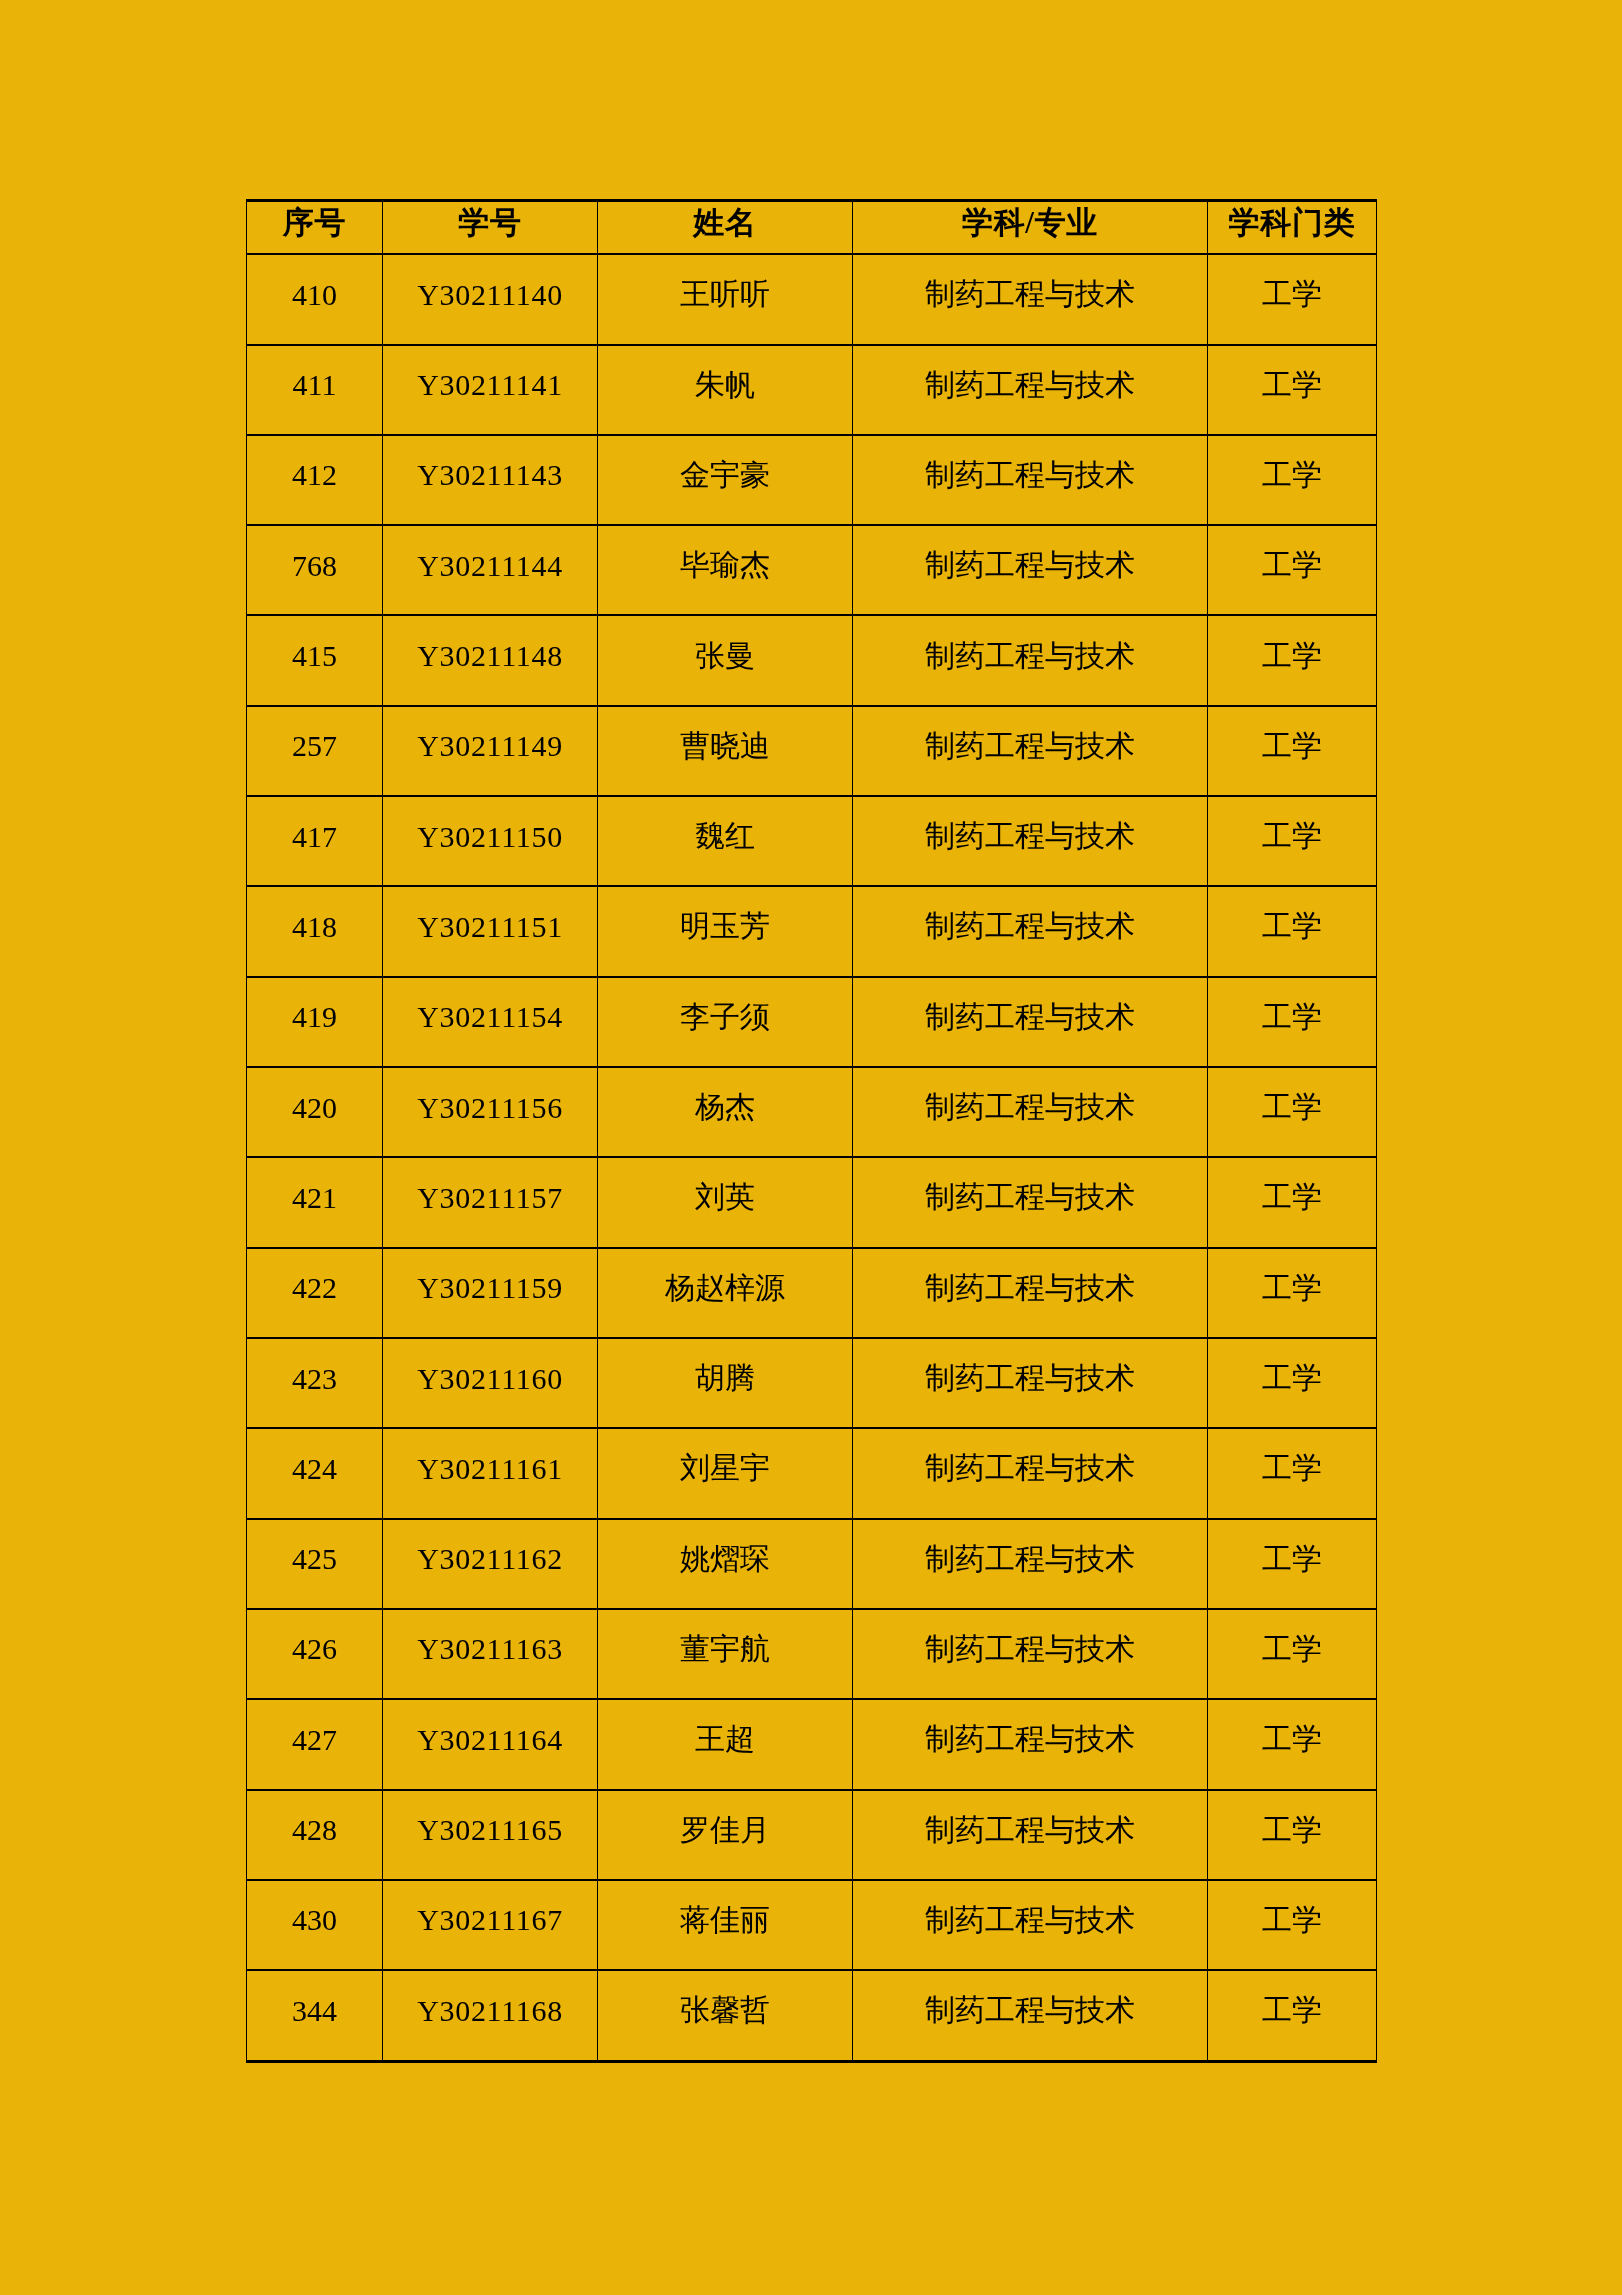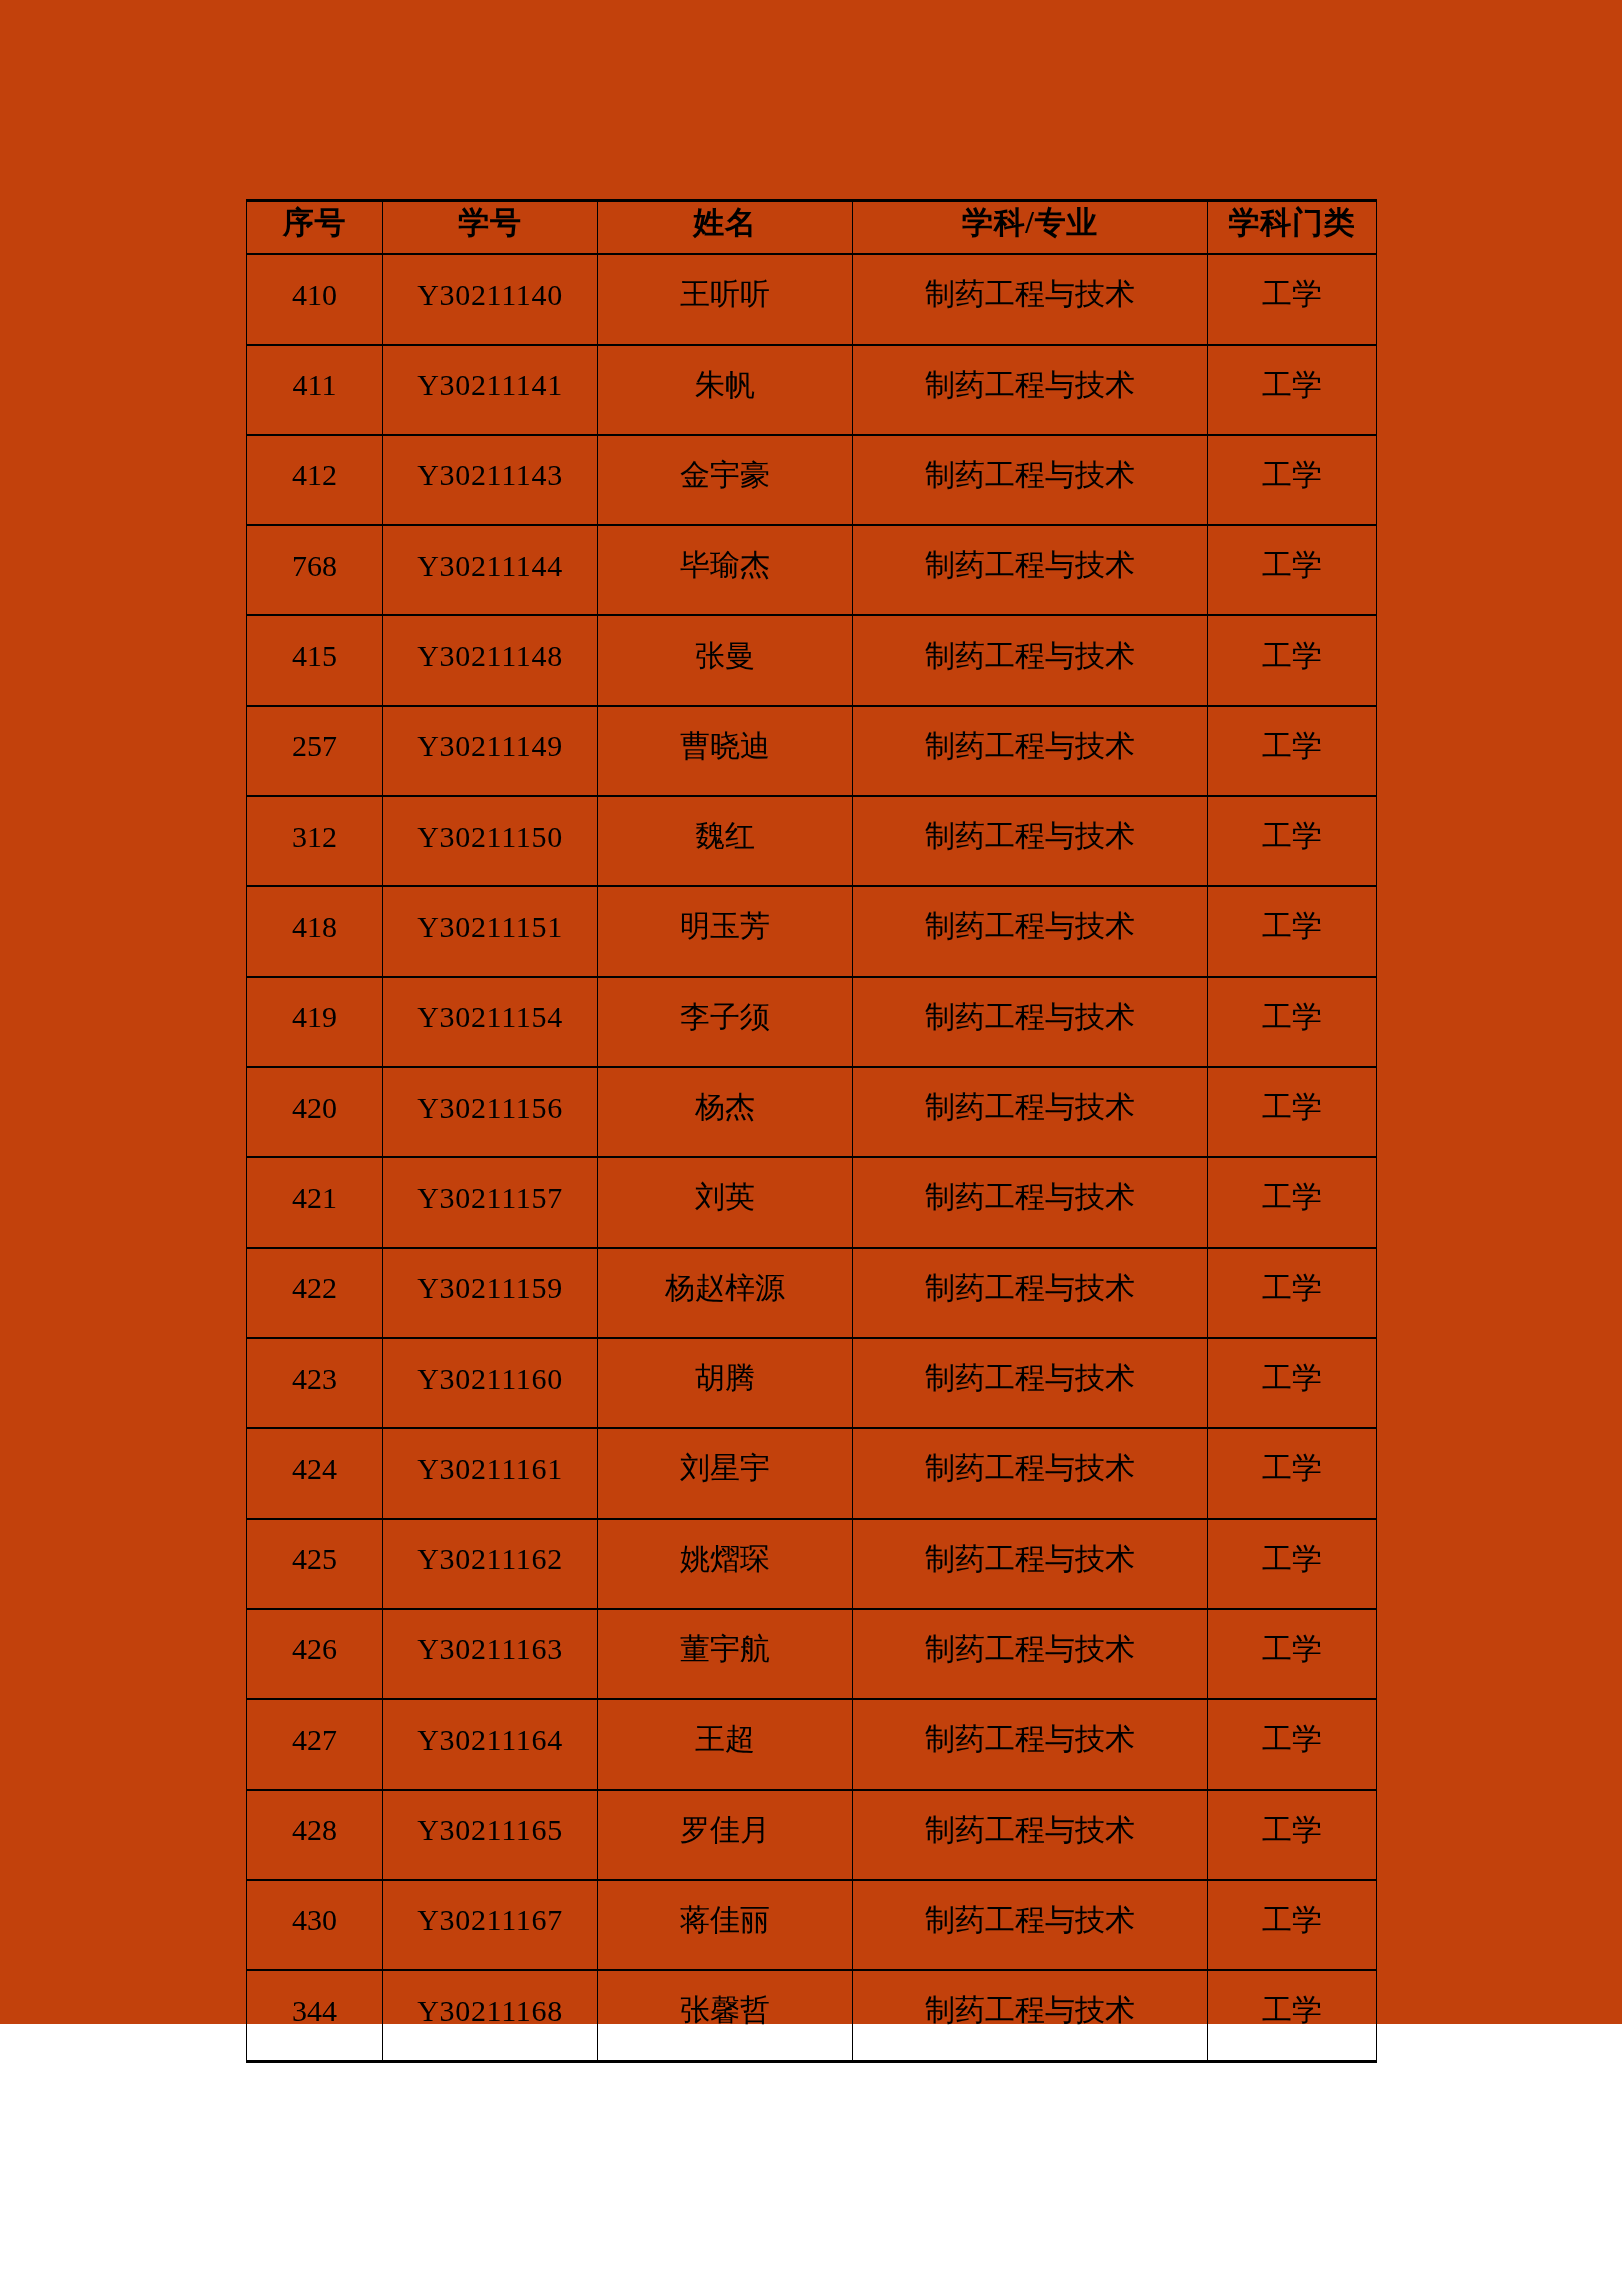--- a/index.html
+++ b/index.html
@@ -11,22 +11,22 @@
     width: 1623px;
     height: 2295px;
     position: relative;
     font-family: "Liberation Serif", "DejaVu Serif", serif;
     color: #000000;
   }
   .page {
     position: absolute;
     left: 0; top: 0;
     width: 1623px;
-    height: 2024px;
-    background: #c2410c;
+    height: 2295px;
+    background: #eab308;
   }
   table.roster {
     position: absolute;
     left: 246px;
     top: 199px;
     width: 1131px;
     height: 1864px;
     border-collapse: collapse;
     table-layout: fixed;
     border-top: 3.3px solid #000;
@@ -122,21 +122,21 @@
           <td class="cell-category">工学</td>
         </tr>
         <tr>
           <td class="cell-index">257</td>
           <td class="cell-student-id">Y30211149</td>
           <td class="cell-name">曹晓迪</td>
           <td class="cell-major">制药工程与技术</td>
           <td class="cell-category">工学</td>
         </tr>
         <tr>
-          <td class="cell-index">312</td>
+          <td class="cell-index">417</td>
           <td class="cell-student-id">Y30211150</td>
           <td class="cell-name">魏红</td>
           <td class="cell-major">制药工程与技术</td>
           <td class="cell-category">工学</td>
         </tr>
         <tr>
           <td class="cell-index">418</td>
           <td class="cell-student-id">Y30211151</td>
           <td class="cell-name">明玉芳</td>
           <td class="cell-major">制药工程与技术</td>

